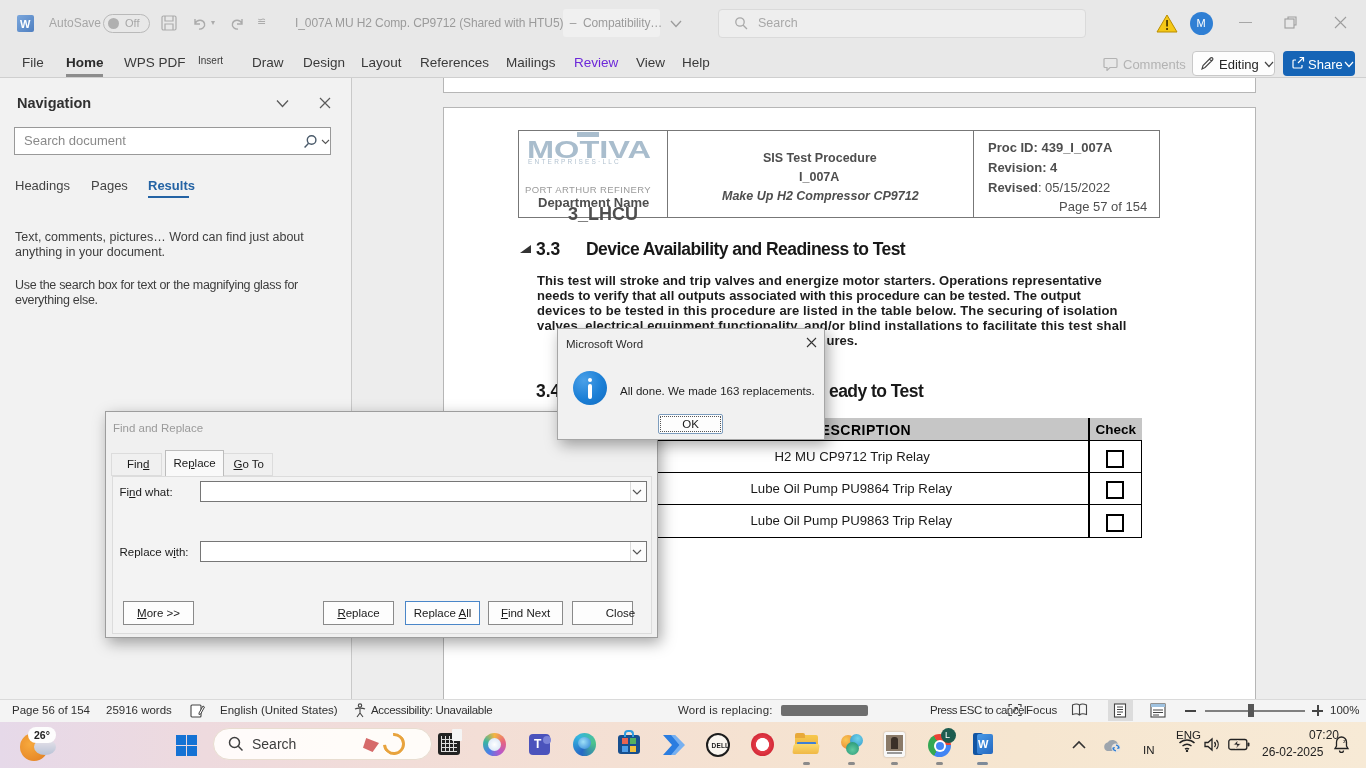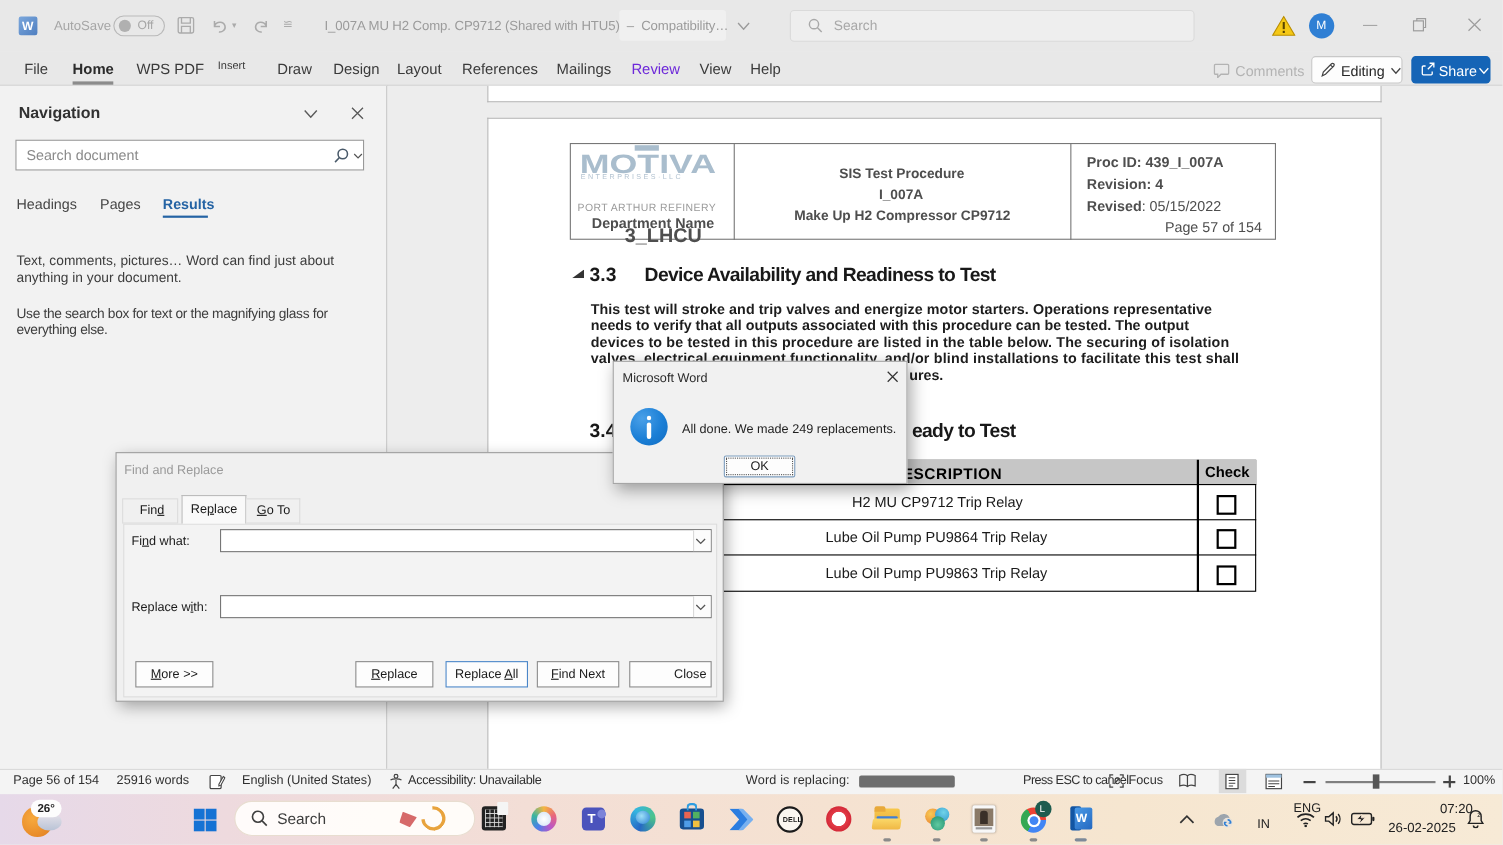--- a/index.html
+++ b/index.html
@@ -153,21 +153,21 @@
 
 <div class="abs nw" style="left:526.5px;top:136px;font-size:24px;font-weight:bold;color:#a9bdcd;transform:scaleX(1.355);transform-origin:left;">MOTIVA</div>
 <div class="abs" style="left:577px;top:132px;width:22px;height:5px;background:#a9bdcd;"></div>
 <div class="abs nw" style="left:528px;top:158px;font-size:6.5px;color:#b3c3d1;letter-spacing:2.2px;">ENTERPRISES·LLC</div>
 <div class="abs nw" style="left:525px;top:184px;font-size:9.5px;color:#9a9a9a;letter-spacing:0.4px;">PORT ARTHUR REFINERY</div>
 <div class="abs nw" style="left:538px;top:194.5px;font-size:13px;font-weight:bold;color:#4e4e4e;">Department Name</div>
 <div class="abs nw" style="left:568px;top:204px;font-size:18px;font-weight:bold;color:#4e4e4e;">3_LHCU</div>
 
 <div class="abs nw" style="left:763px;top:151px;font-size:12.5px;font-weight:bold;color:#4e4e4e;">SIS Test Procedure</div>
 <div class="abs nw" style="left:799px;top:170px;font-size:12.5px;font-weight:bold;color:#4e4e4e;">I_007A</div>
-<div class="abs nw" style="left:722px;top:189px;font-size:12.5px;font-weight:bold;color:#4e4e4e;">Make Up H2 Compressor CP9712</div>
+<div class="abs nw" style="left:722px;top:189px;font-size:12.5px;font-weight:bold;color:#4e4e4e;font-style:italic;">Make Up H2 Compressor CP9712</div>
 
 <div class="abs nw" style="left:988px;top:140px;font-size:13px;font-weight:bold;color:#4e4e4e;">Proc ID: 439_I_007A</div>
 <div class="abs nw" style="left:988px;top:160px;font-size:13px;font-weight:bold;color:#4e4e4e;">Revision: 4</div>
 <div class="abs nw" style="left:988px;top:179.5px;font-size:13px;color:#4e4e4e;"><b>Revised</b>: 05/15/2022</div>
 <div class="abs nw" style="left:1059px;top:199px;font-size:13px;color:#4e4e4e;">Page 57 of 154</div>
 
 <div class="abs" style="left:520px;top:245px;width:11px;height:8px;background:#333;clip-path:polygon(100% 0, 100% 100%, 0 100%);"></div>
 <div class="abs nw" style="left:536px;top:239px;font-size:17.5px;font-weight:bold;color:#181818;">3.3</div>
 <div class="abs nw" style="left:586px;top:239px;font-size:17.5px;font-weight:bold;color:#181818;letter-spacing:-0.55px;">Device Availability and Readiness to Test</div>
 
@@ -226,33 +226,33 @@
   </div>
 <div class="abs btn" style="left:323px;top:601px;width:71px;height:23.5px;">
     <span class="nw"><u>R</u>eplace</span>
   </div>
 <div class="abs btn" style="left:405px;top:601px;width:75px;height:23.5px;border:1.5px solid #4a86c8;">
     <span class="nw">Replace <u>A</u>ll</span>
   </div>
 <div class="abs btn" style="left:488px;top:601px;width:75px;height:23.5px;">
     <span class="nw"><u>F</u>ind Next</span>
   </div>
-<div class="abs btn" style="left:572px;top:601px;width:75px;height:23.5px;padding-left:36px;">
+<div class="abs btn" style="left:572px;top:601px;width:61px;height:23.5px;padding-left:36px;">
     <span class="nw">Close</span>
   </div>
 
 <div class="abs" style="left:556.5px;top:328px;width:268px;height:111.5px;background:#f1f1f1;border:1px solid #a6a6a6;box-shadow:3px 5px 14px rgba(0,0,0,0.35);"></div>
 <div class="abs nw" style="left:566px;top:338px;font-size:11.5px;color:#2b2b2b;">Microsoft Word</div>
 <svg class="abs" style="left:806px;top:337px;" width="11" height="11" viewBox="0 0 11 11">
     <path d="M1 1 L10 10 M10 1 L1 10" stroke="#333" stroke-width="1.1"></path>
   </svg>
 <div class="abs" style="left:573px;top:371px;width:34px;height:34px;border-radius:50%;background:radial-gradient(circle at 32% 28%,#4aa0e8 0%,#1b7fd6 55%,#116bc0 100%);"></div>
 <div class="abs" style="left:588px;top:378px;width:4px;height:4px;border-radius:50%;background:#fff;"></div>
 <div class="abs" style="left:588px;top:384px;width:4px;height:15px;border-radius:2px;background:#fff;"></div>
-<div class="abs nw" style="left:620px;top:384.5px;font-size:11.5px;color:#1f1f1f;">All done. We made 249 replacements.</div>
+<div class="abs nw" style="left:620px;top:384.5px;font-size:11.5px;color:#1f1f1f;">All done. We made 163 replacements.</div>
 <div class="abs btn" style="left:658px;top:414px;width:65px;height:20px;border:1px solid #7d9dbe;outline:1px dotted #555;outline-offset:-3px;border-radius:2px;">
     <span class="nw">OK</span>
   </div>
 
 <div class="abs" style="left:0;top:699px;width:1366px;height:23px;background:#f4f4f4;border-top:1px solid #dadada;"></div>
 <div class="abs nw sbt" style="left:12px;top:704px;">Page 56 of 154</div>
 <div class="abs nw sbt" style="left:106px;top:704px;">25916 words</div>
 <svg class="abs" style="left:190px;top:703px;" width="15" height="15" viewBox="0 0 15 15">
     <rect x="1" y="2" width="10" height="12" rx="1" fill="#fff" stroke="#444" stroke-width="1.1"></rect>
     <path d="M9 10 L13 3 L14.5 4 L10.8 10.8 L9 11.5 Z" fill="#fff" stroke="#444" stroke-width="1"></path>

